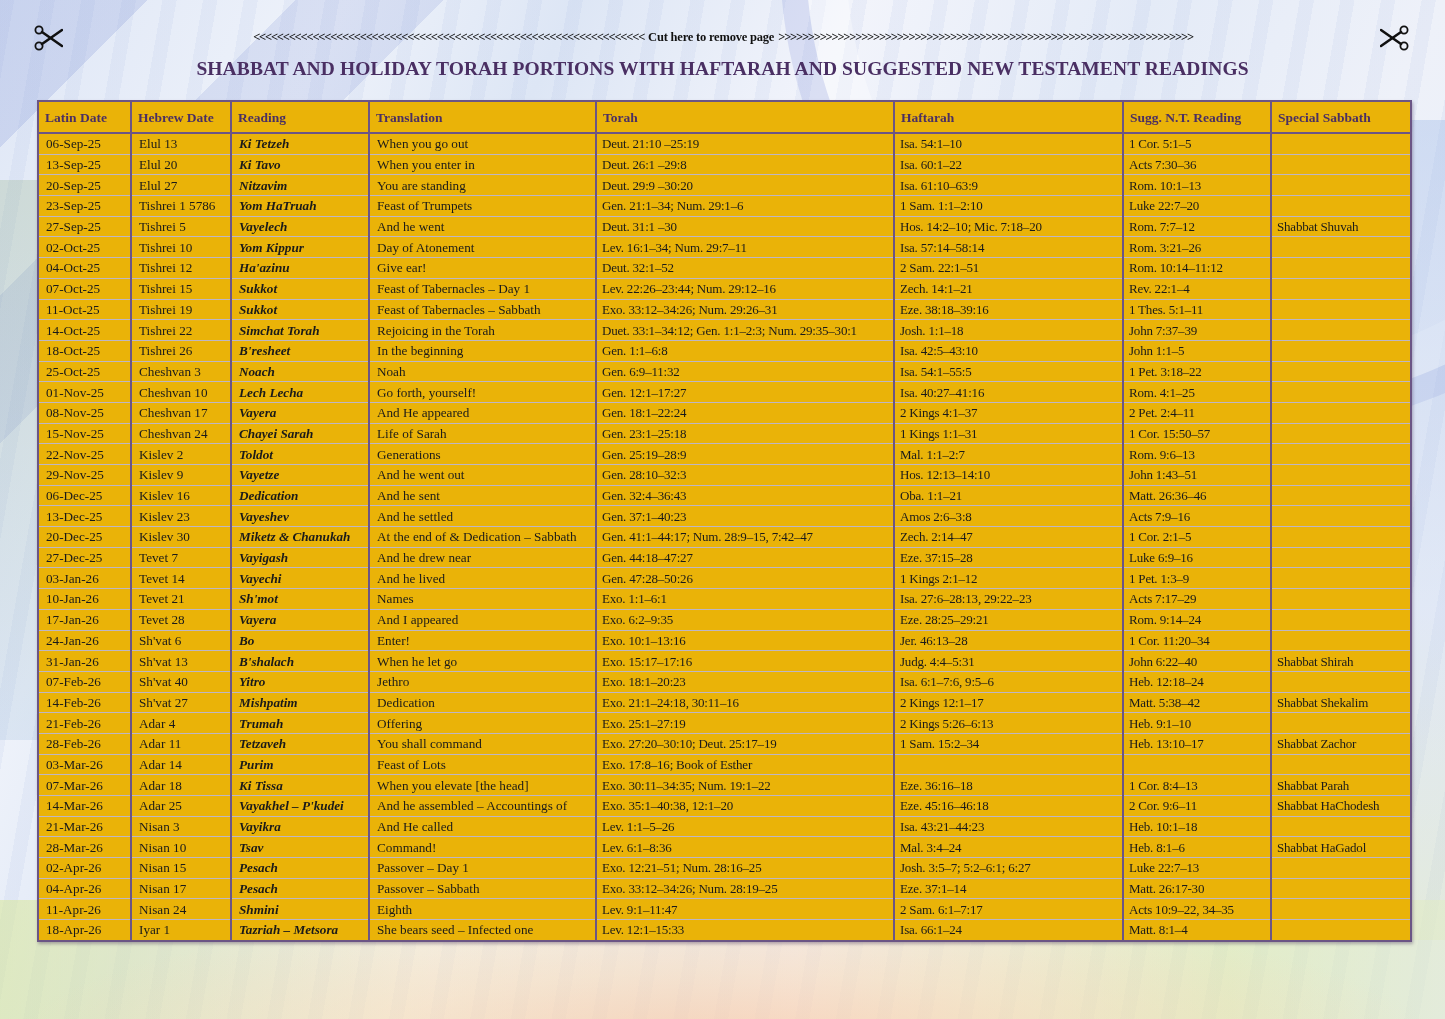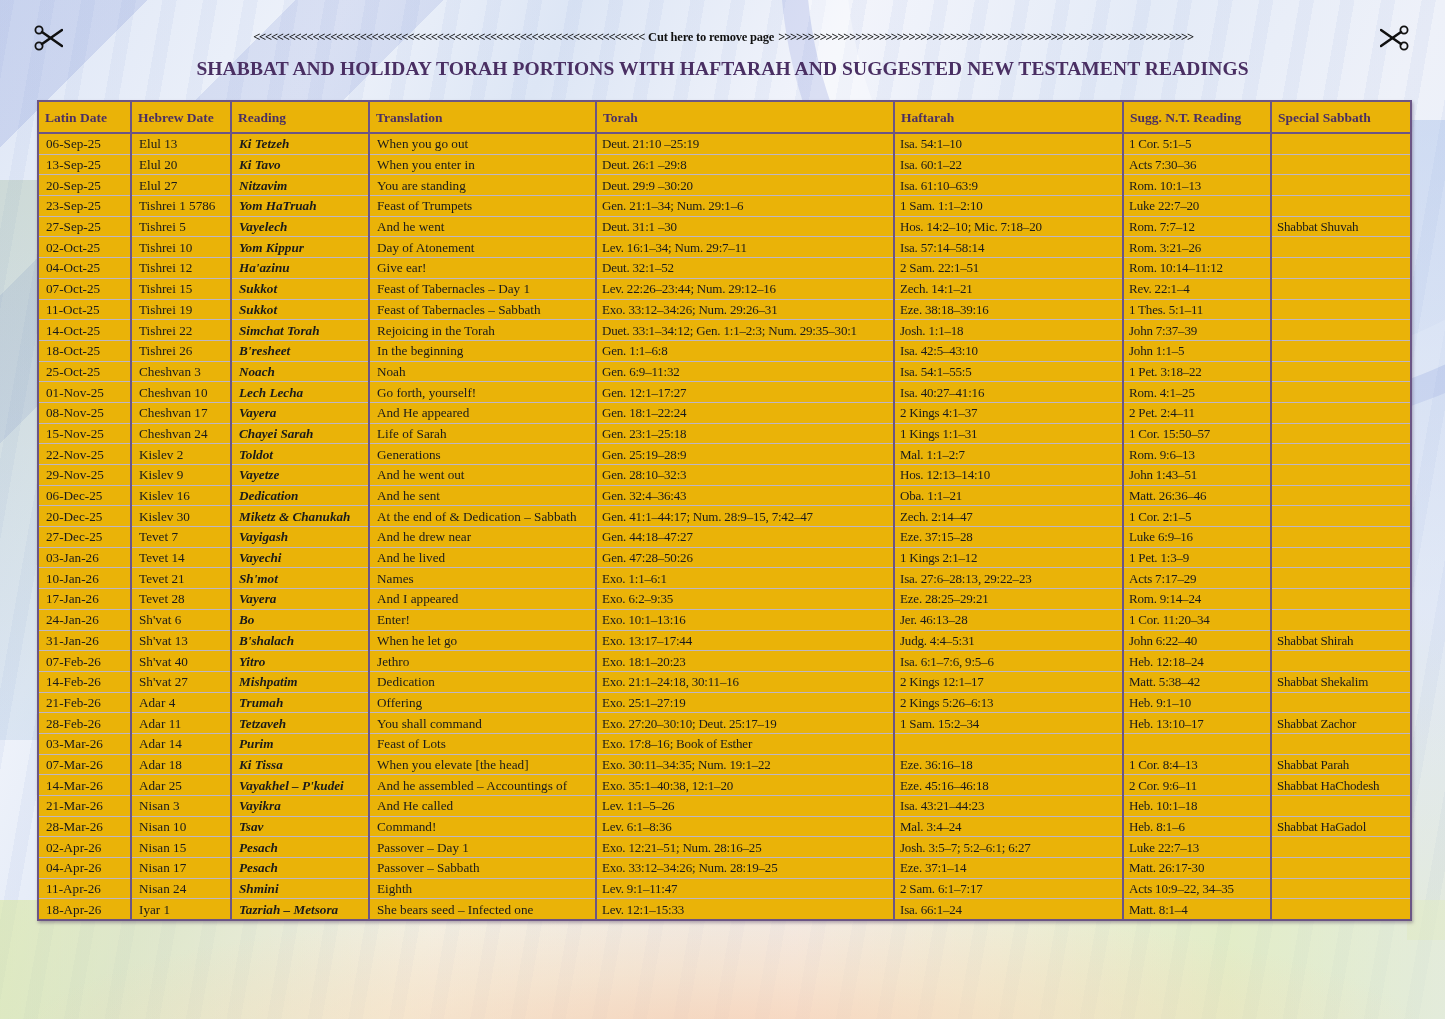--- a/index.html
+++ b/index.html
@@ -372,20 +372,30 @@
           <td class="date">06-Dec-25</td>
           <td class="hebrew">Kislev 16</td>
           <td class="reading">Dedication</td>
           <td class="translation">And he sent</td>
           <td class="torah">Gen. 32:4–36:43</td>
           <td class="haftarah">Oba. 1:1–21</td>
           <td class="nt">Matt. 26:36–46</td>
           <td class="special"></td>
         </tr>
         <tr>
+          <td class="date">13-Dec-25</td>
+          <td class="hebrew">Kislev 23</td>
+          <td class="reading">Vayeshev</td>
+          <td class="translation">And he settled</td>
+          <td class="torah">Gen. 37:1–40:23</td>
+          <td class="haftarah">Amos 2:6–3:8</td>
+          <td class="nt">Acts 7:9–16</td>
+          <td class="special"></td>
+        </tr>
+        <tr>
           <td class="date">20-Dec-25</td>
           <td class="hebrew">Kislev 30</td>
           <td class="reading">Miketz &amp; Chanukah</td>
           <td class="translation">At the end of &amp; Dedication – Sabbath</td>
           <td class="torah">Gen. 41:1–44:17; Num. 28:9–15, 7:42–47</td>
           <td class="haftarah">Zech. 2:14–47</td>
           <td class="nt">1 Cor. 2:1–5</td>
           <td class="special"></td>
         </tr>
         <tr>
@@ -436,21 +446,21 @@
           <td class="torah">Exo. 10:1–13:16</td>
           <td class="haftarah">Jer. 46:13–28</td>
           <td class="nt">1 Cor. 11:20–34</td>
           <td class="special"></td>
         </tr>
         <tr>
           <td class="date">31-Jan-26</td>
           <td class="hebrew">Sh'vat 13</td>
           <td class="reading">B'shalach</td>
           <td class="translation">When he let go</td>
-          <td class="torah">Exo. 13:17–17:44</td>
+          <td class="torah">Exo. 15:17–17:16</td>
           <td class="haftarah">Judg. 4:4–5:31</td>
           <td class="nt">John 6:22–40</td>
           <td class="special">Shabbat Shirah</td>
         </tr>
         <tr>
           <td class="date">07-Feb-26</td>
           <td class="hebrew">Sh'vat 40</td>
           <td class="reading">Yitro</td>
           <td class="translation">Jethro</td>
           <td class="torah">Exo. 18:1–20:23</td>

